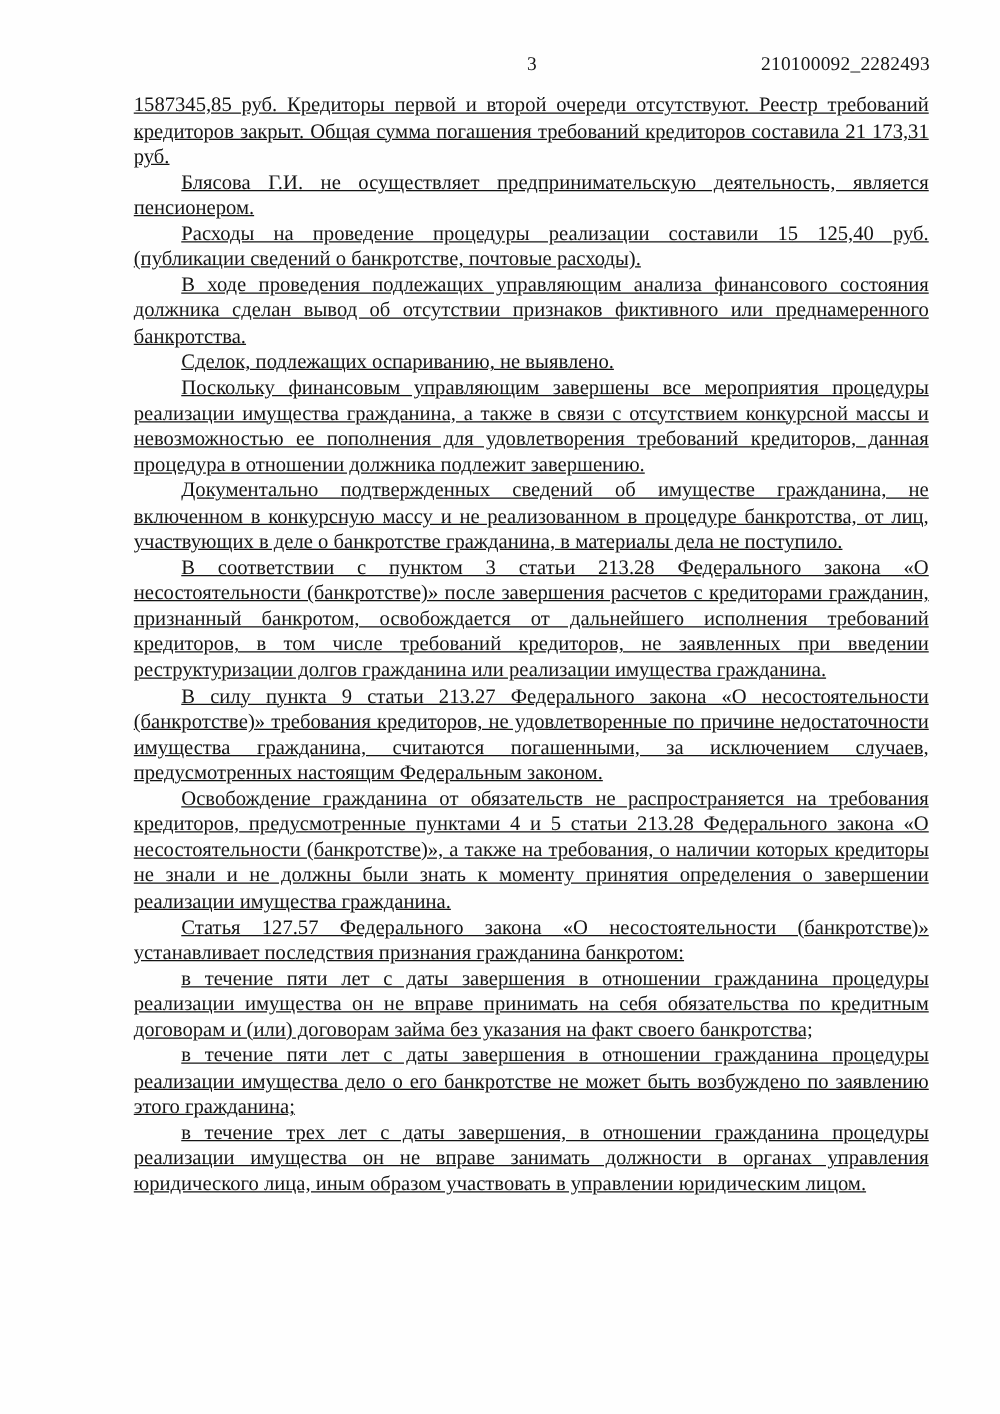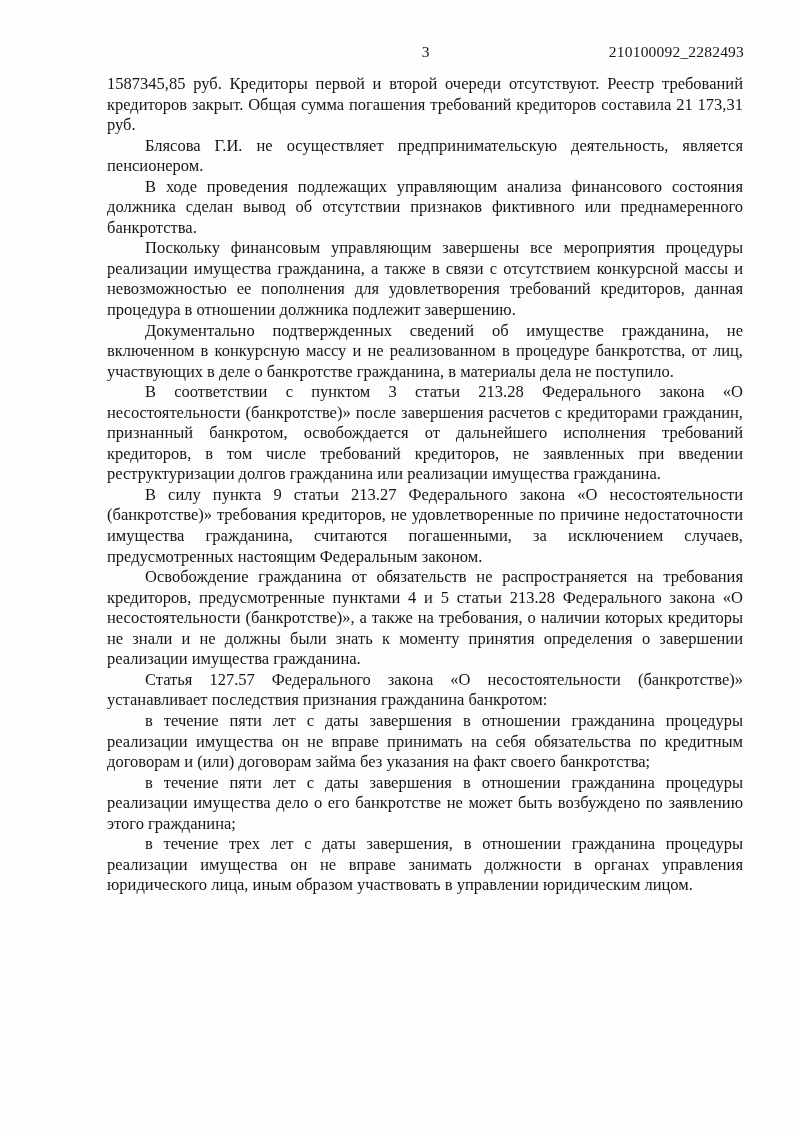--- a/index.html
+++ b/index.html
@@ -38,40 +38,43 @@
     position: absolute;
     left: 107px;
     right: 57px;
     top: 74px;
     font-size: 16.5px;
     line-height: 20.55px;
     text-align: justify;
   }
   .doc-body p {
     text-indent: 0;
+    text-decoration: underline;
   }
   .doc-body p.indent {
     text-indent: 38px;
   }
   .doc-body p.justify-last {
     text-align-last: justify;
   }
 </style>
 </head>
 <body>
 
 <div class="page">
   <div class="header">
     <span class="page-num">3</span>
     <span class="doc-id">210100092_2282493</span>
   </div>
   <div class="doc-body" id="doc-body">
       <p>1587345,85 руб. Кредиторы первой и второй очереди отсутствуют. Реестр требований кредиторов закрыт. Общая сумма погашения требований кредиторов составила 21 173,31 руб.</p>
       <p class="indent">Блясова Г.И. не осуществляет предпринимательскую деятельность, является пенсионером.</p>
+      <p class="indent">Расходы на проведение процедуры реализации составили 15 125,40 руб. (публикации сведений о банкротстве, почтовые  расходы).</p>
       <p class="indent">В ходе проведения подлежащих управляющим анализа финансового состояния должника сделан вывод об отсутствии признаков фиктивного или преднамеренного банкротства.</p>
+      <p class="indent">Сделок, подлежащих оспариванию, не выявлено.</p>
       <p class="indent">Поскольку финансовым управляющим завершены все мероприятия процедуры реализации имущества гражданина, а также в связи с отсутствием конкурсной массы и невозможностью ее пополнения для удовлетворения требований кредиторов, данная процедура в отношении должника подлежит завершению.</p>
       <p class="indent">Документально подтвержденных сведений об имуществе гражданина, не включенном в конкурсную массу и не реализованном в процедуре банкротства, от лиц, участвующих в деле о банкротстве гражданина, в материалы дела не поступило.</p>
       <p class="indent">В соответствии с пунктом 3 статьи 213.28 Федерального закона «О несостоятельности (банкротстве)» после завершения расчетов с кредиторами гражданин, признанный банкротом, освобождается от дальнейшего исполнения требований кредиторов, в том числе требований кредиторов, не заявленных при введении реструктуризации долгов гражданина или реализации имущества гражданина.</p>
       <p class="indent">В силу пункта 9 статьи 213.27 Федерального закона «О несостоятельности (банкротстве)» требования кредиторов, не удовлетворенные по причине недостаточности имущества гражданина, считаются погашенными, за исключением случаев, предусмотренных настоящим Федеральным законом.</p>
       <p class="indent">Освобождение гражданина от обязательств не распространяется на требования кредиторов, предусмотренные пунктами 4 и 5 статьи 213.28 Федерального закона «О несостоятельности (банкротстве)», а также на требования, о наличии которых кредиторы не знали и не должны были знать к моменту принятия определения о завершении реализации имущества гражданина.</p>
       <p class="indent">Статья 127.57 Федерального закона «О несостоятельности (банкротстве)» устанавливает последствия признания гражданина банкротом:</p>
       <p class="indent">в течение пяти лет с даты завершения в отношении гражданина процедуры реализации имущества он не вправе принимать на себя обязательства по кредитным договорам и (или) договорам займа без указания на факт своего банкротства;</p>
       <p class="indent">в течение пяти лет с даты завершения в отношении гражданина процедуры реализации имущества дело о его банкротстве не может быть возбуждено по заявлению этого гражданина;</p>
       <p class="indent">в течение трех лет с даты завершения, в отношении гражданина процедуры реализации имущества он не вправе занимать должности в органах управления юридического лица, иным образом участвовать в управлении юридическим лицом.</p>
     </div>

